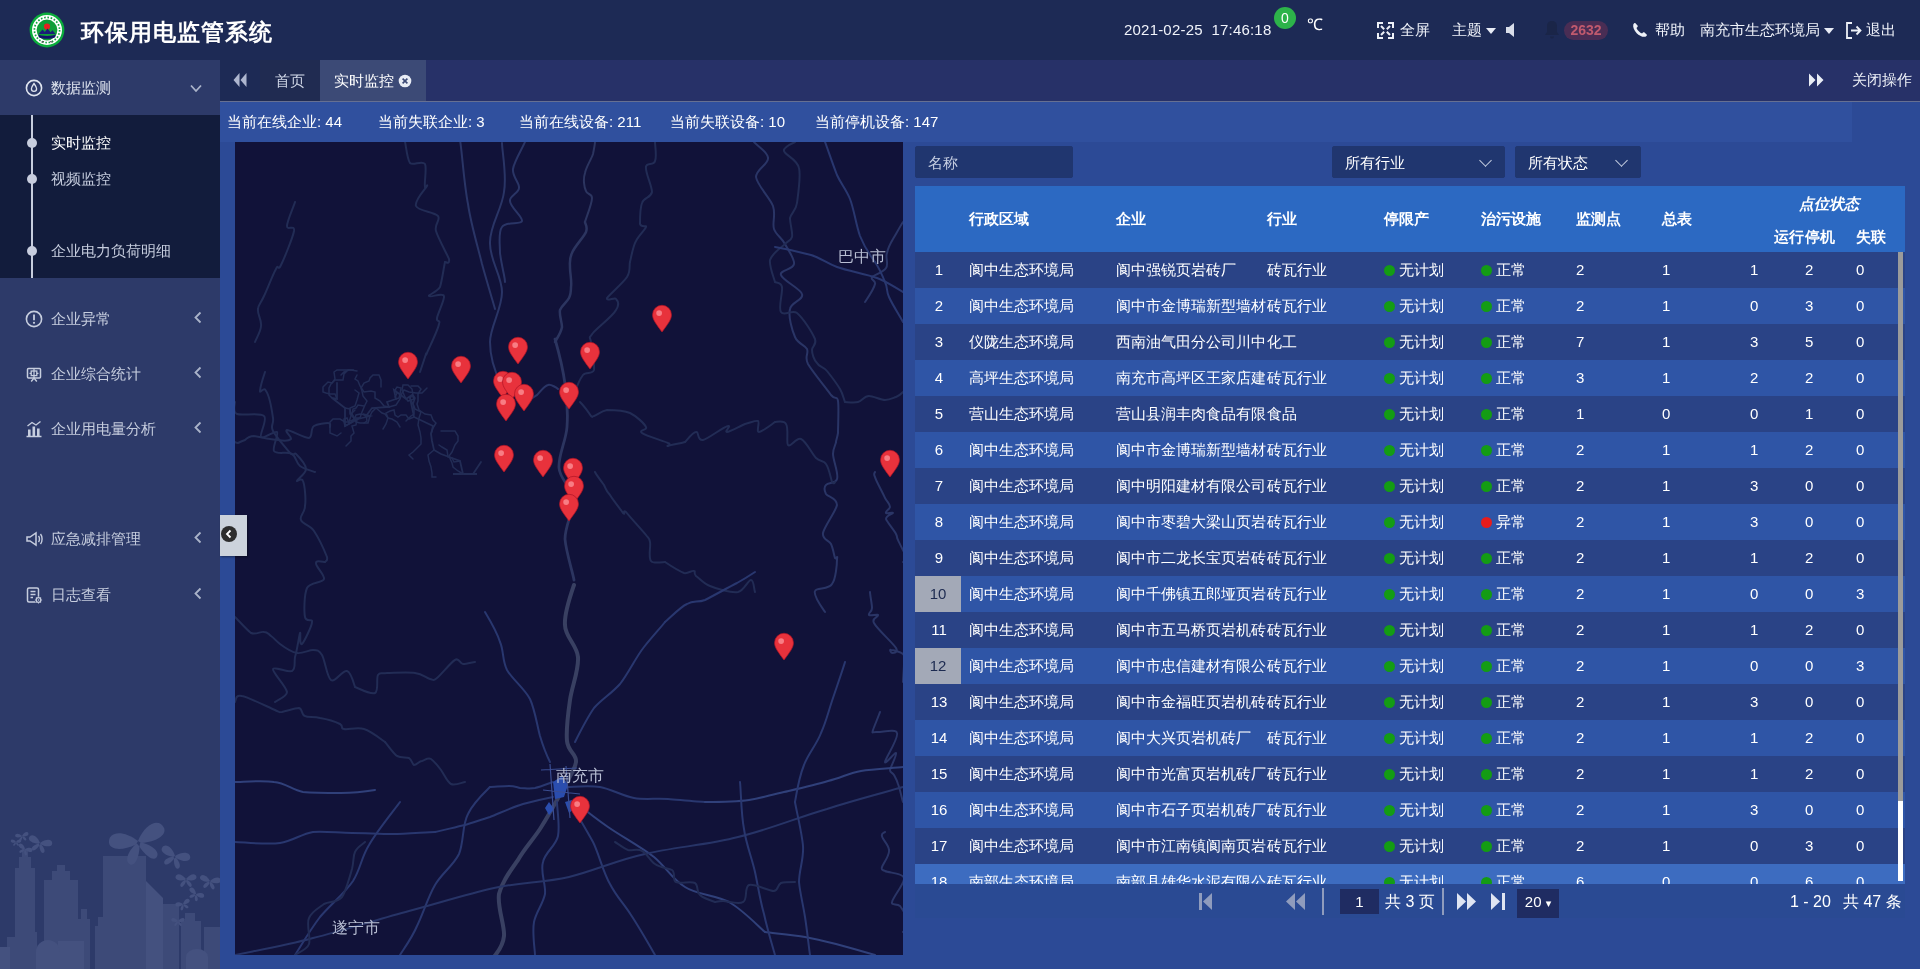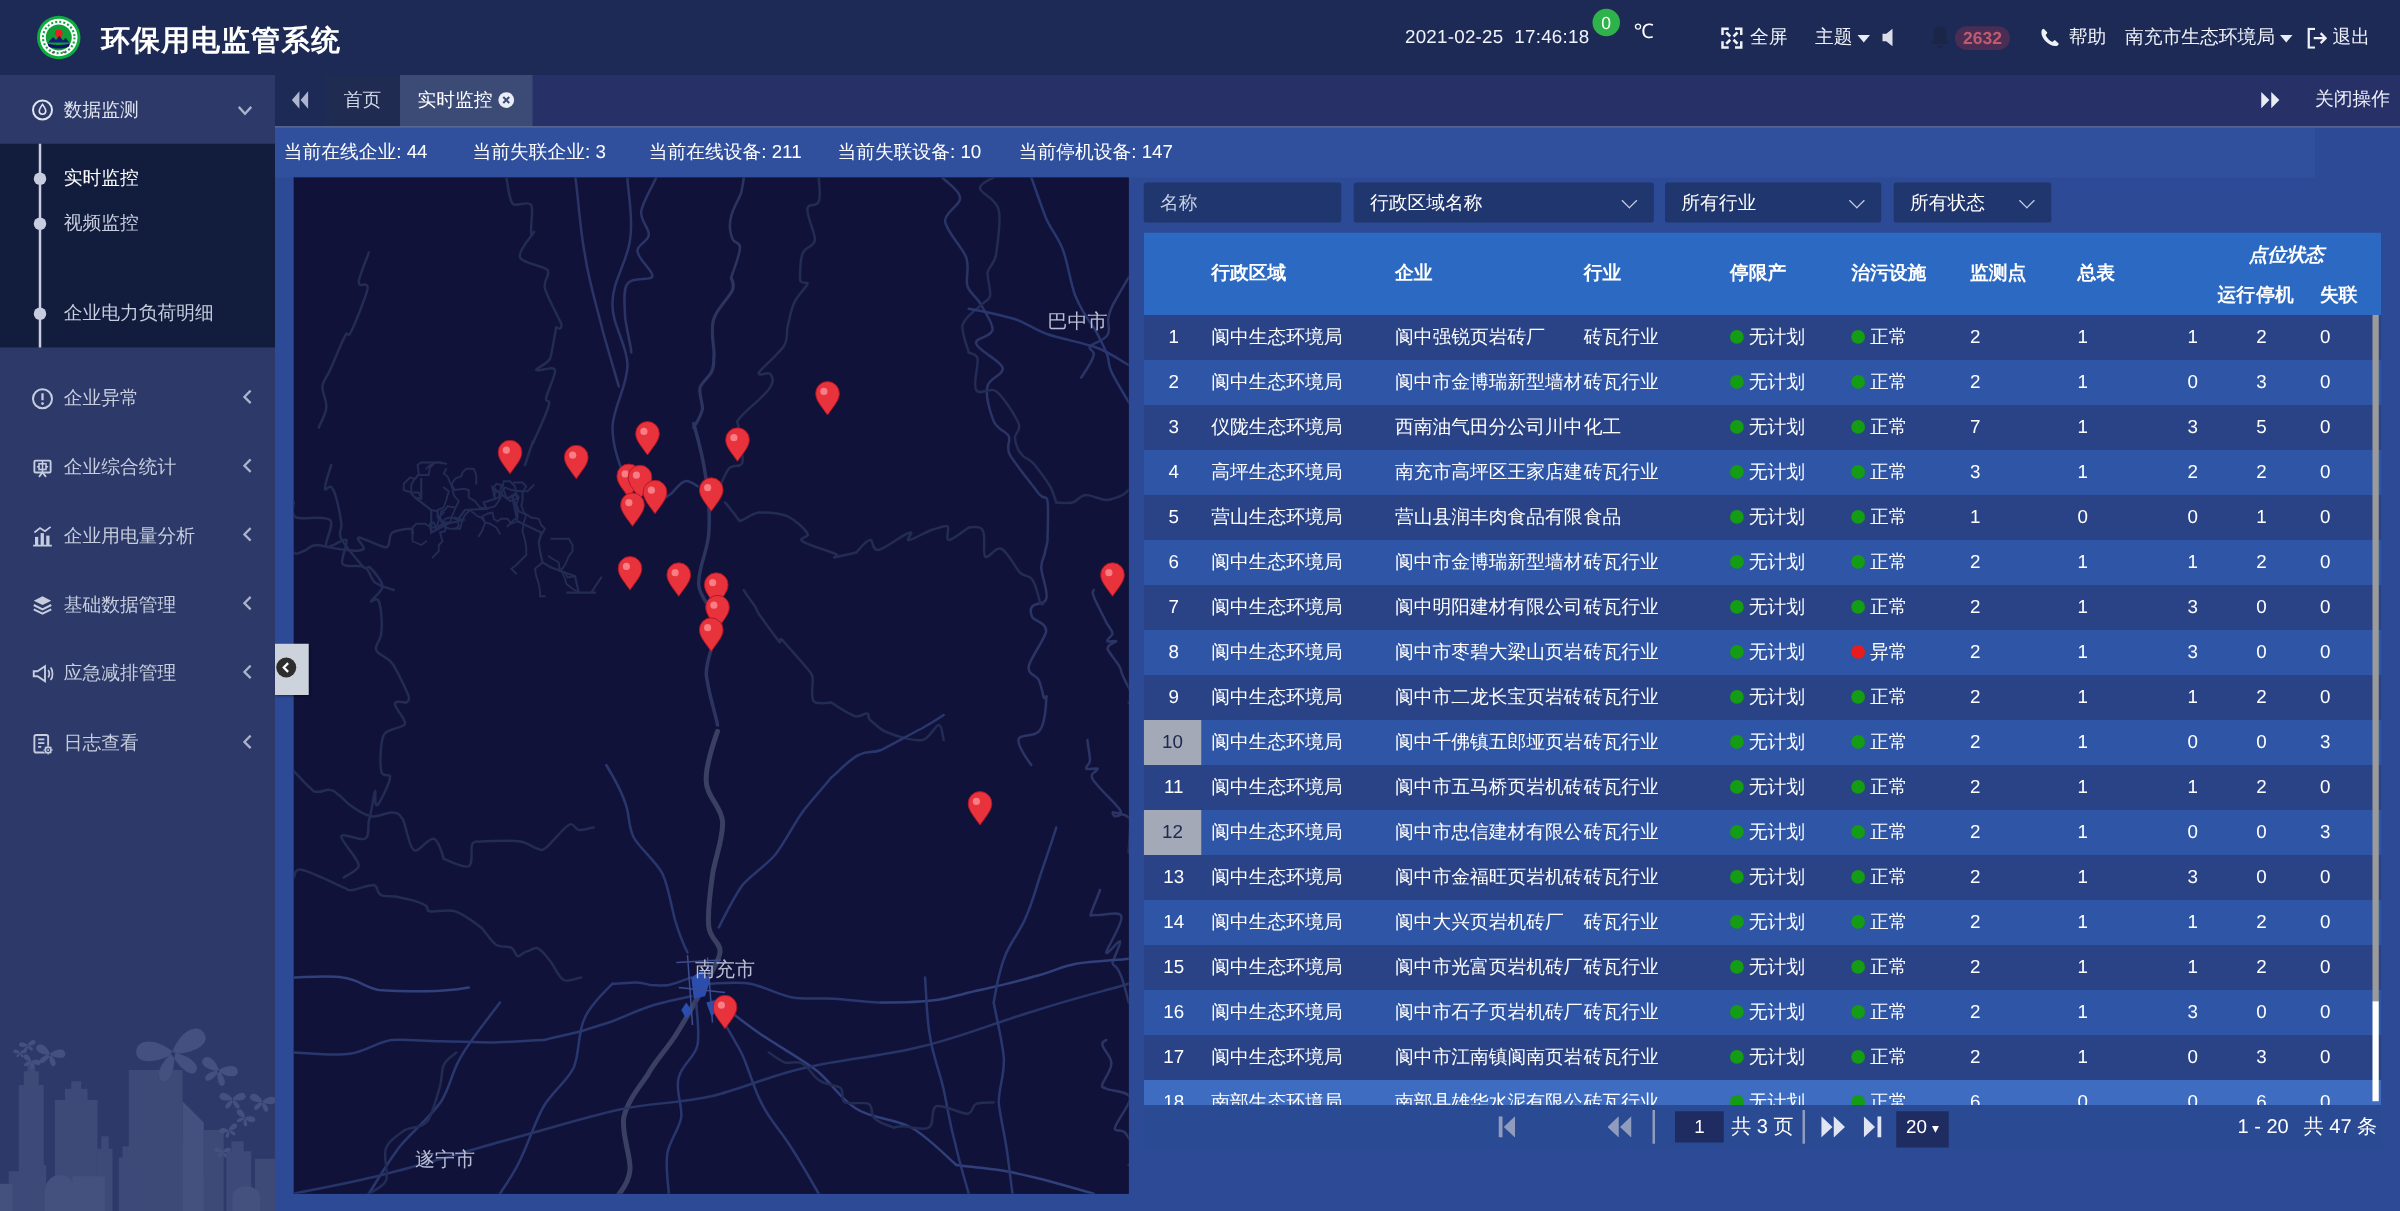--- a/index.html
+++ b/index.html
@@ -158,31 +158,20 @@
   </div>
   <div class="mitem" style="top:341px;">
     <svg class="mi-icon" viewBox="0 0 18 18">
         <path d="M1.5 16.5 H16.5" stroke="#c6cdde" stroke-width="1.5"></path>
         <rect x="3" y="9.5" width="2.6" height="7" fill="#c6cdde"></rect>
         <rect x="7.5" y="6.5" width="2.6" height="10" fill="#c6cdde"></rect>
         <rect x="12" y="8.5" width="2.6" height="8" fill="#c6cdde"></rect>
         <path d="M2.5 6 L7 2.5 L11 5 L15.5 1.5" stroke="#c6cdde" stroke-width="1.4" fill="none"></path>
       </svg>
     <span class="mi-label">企业用电量分析</span>
-    <span class="mi-arrow"><svg width="8" height="12" viewBox="0 0 8 12">
-          <path d="M6.5 1 L1.5 6 L6.5 11" stroke="#aab3c9" stroke-width="1.8" fill="none"></path>
-        </svg></span>
-  </div>
-  <div class="mitem" style="top:396px;">
-    <svg class="mi-icon" viewBox="0 0 18 18">
-        <path d="M9 2 L16 5.5 L9 9 L2 5.5 Z" fill="#c6cdde"></path>
-        <path d="M2 9 L9 12.5 L16 9" stroke="#c6cdde" stroke-width="1.6" fill="none"></path>
-        <path d="M2 12.5 L9 16 L16 12.5" stroke="#c6cdde" stroke-width="1.6" fill="none"></path>
-      </svg>
-    <span class="mi-label">基础数据管理</span>
     <span class="mi-arrow"><svg width="8" height="12" viewBox="0 0 8 12">
           <path d="M6.5 1 L1.5 6 L6.5 11" stroke="#aab3c9" stroke-width="1.8" fill="none"></path>
         </svg></span>
   </div>
   <div class="mitem" style="top:451px;">
     <svg class="mi-icon" viewBox="0 0 18 18">
         <path d="M2 7 L5 7 L11 3 L11 15 L5 11 L2 11 Z" fill="none" stroke="#c6cdde" stroke-width="1.5"></path>
         <path d="M13.5 6 C14.8 7.5 14.8 10.5 13.5 12" stroke="#c6cdde" stroke-width="1.4" fill="none"></path>
         <path d="M15.5 4 C17.6 6.5 17.6 11.5 15.5 14" stroke="#c6cdde" stroke-width="1.4" fill="none"></path>
       </svg>
@@ -495,24 +484,20 @@
         <g transform="translate(345,681) scale(0.9)">
           <path d="M0 0 C-6.5 -9 -10.5 -13.5 -10.5 -19.2 A10.5 10.5 0 1 1 10.5 -19.2 C10.5 -13.5 6.5 -9 0 0 Z" fill="#e8323c" stroke="#b01425" stroke-width="0.8"></path>
           <circle cx="-3.2" cy="-21" r="3.2" fill="#f9858c" opacity="0.9"></circle>
         </g>
       </svg>
     </div>
   <div id="rpanel">
     <div class="finput" style="left:0;width:158px;">
         <span class="ph">名称</span>
       </div>
-    <div class="finput fsel" style="left:168px;width:240px;">
-        <span class="ph" style="color:#fff;">行政区域名称</span>
-        <span class="chev"></span>
-      </div>
     <div class="finput fsel" style="left:417px;width:173px;">
         <span class="ph" style="color:#fff;">所有行业</span>
         <span class="chev"></span>
       </div>
     <div class="finput fsel" style="left:600px;width:126px;">
         <span class="ph" style="color:#fff;">所有状态</span>
         <span class="chev"></span>
       </div>
     <div id="tbl">
       <div id="thead">

